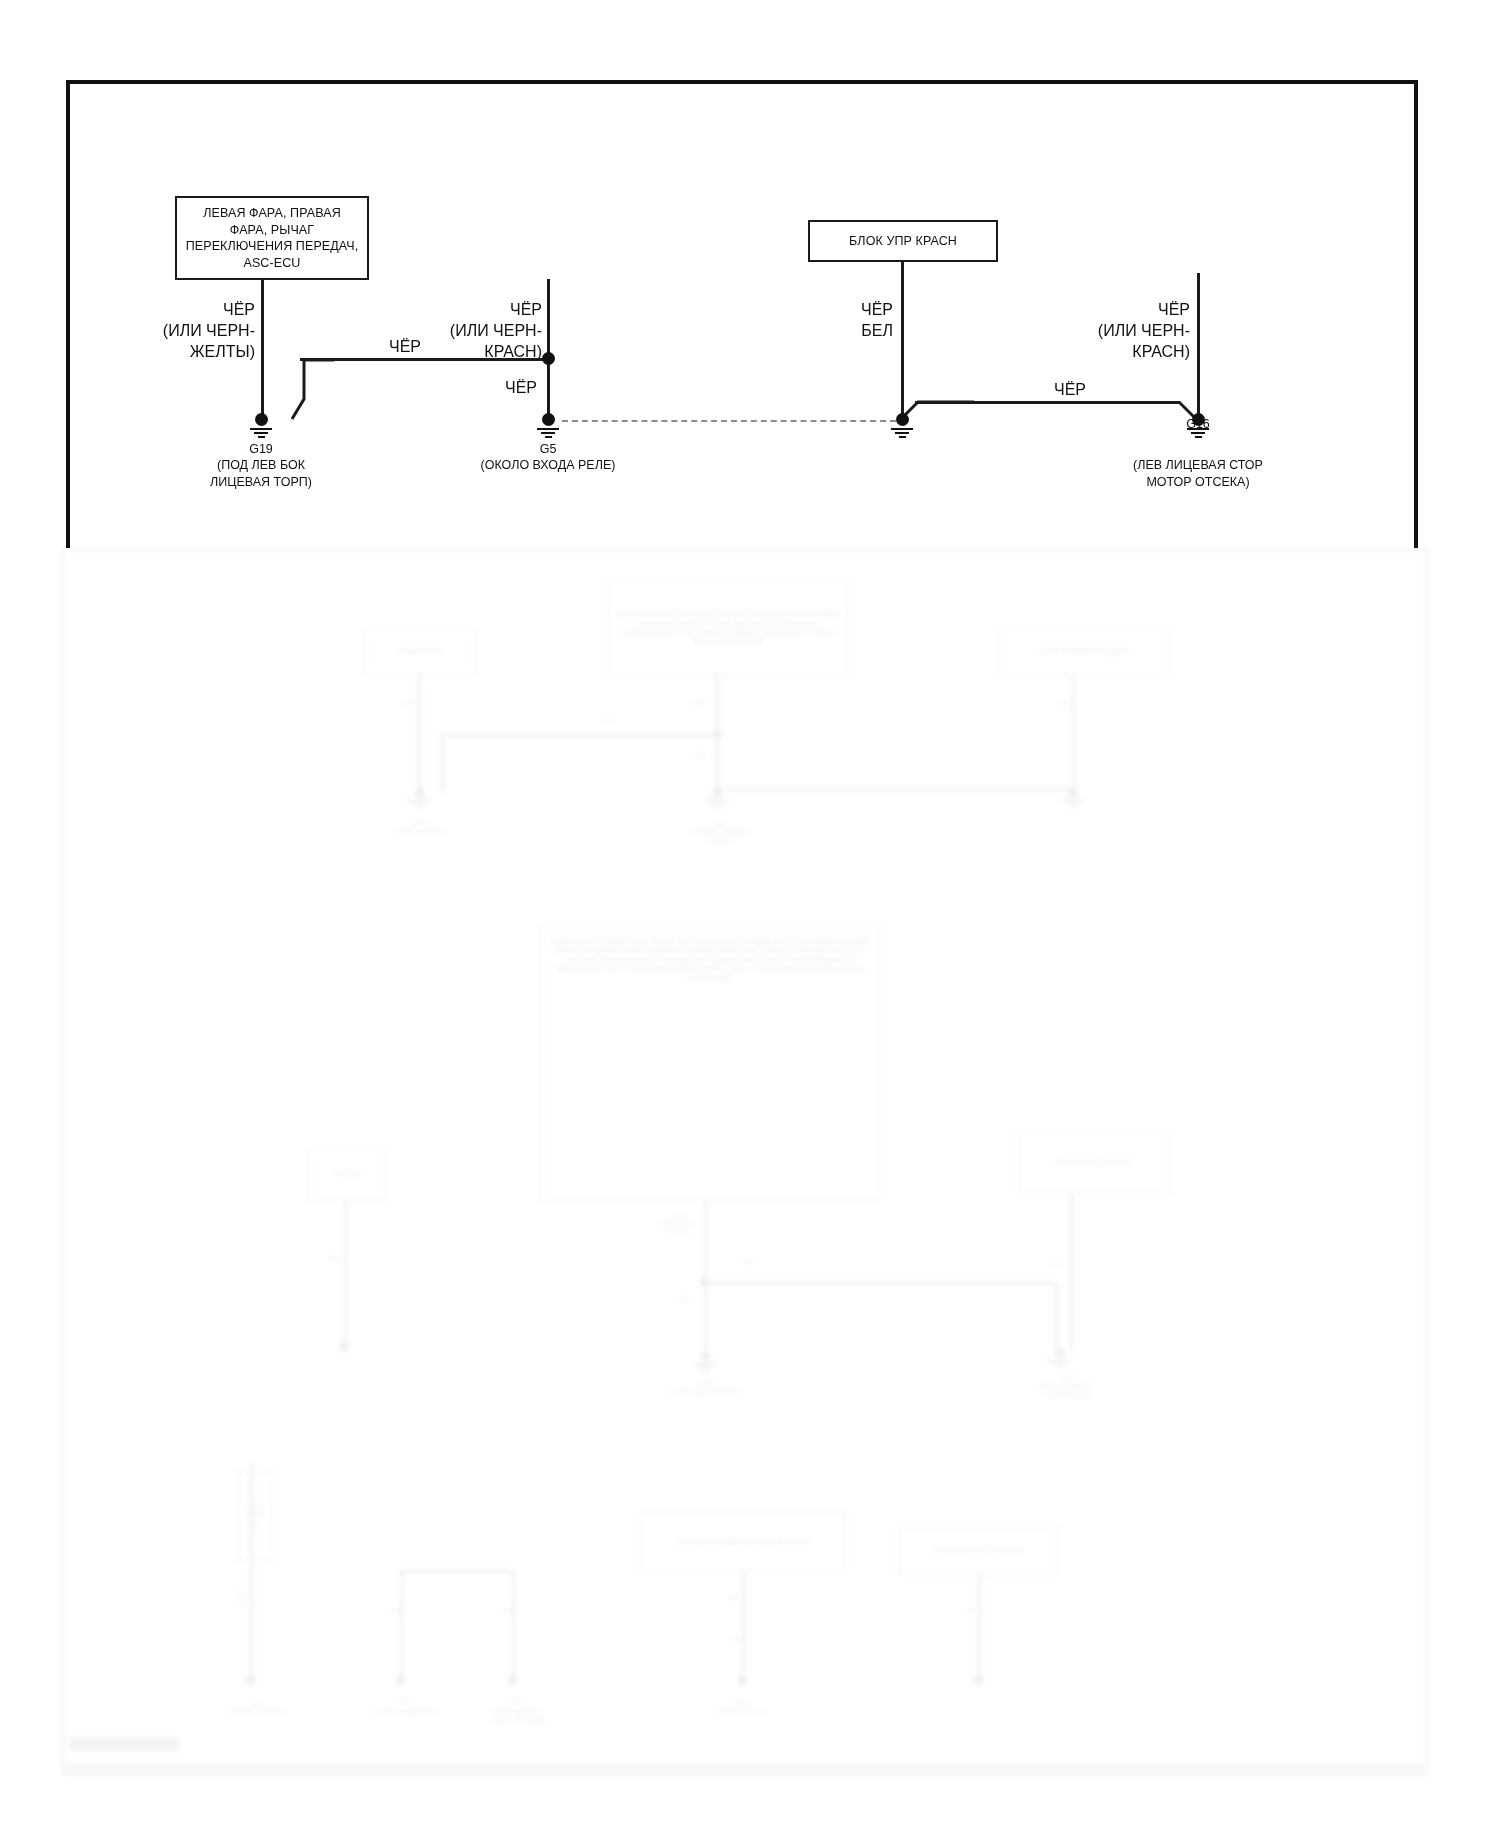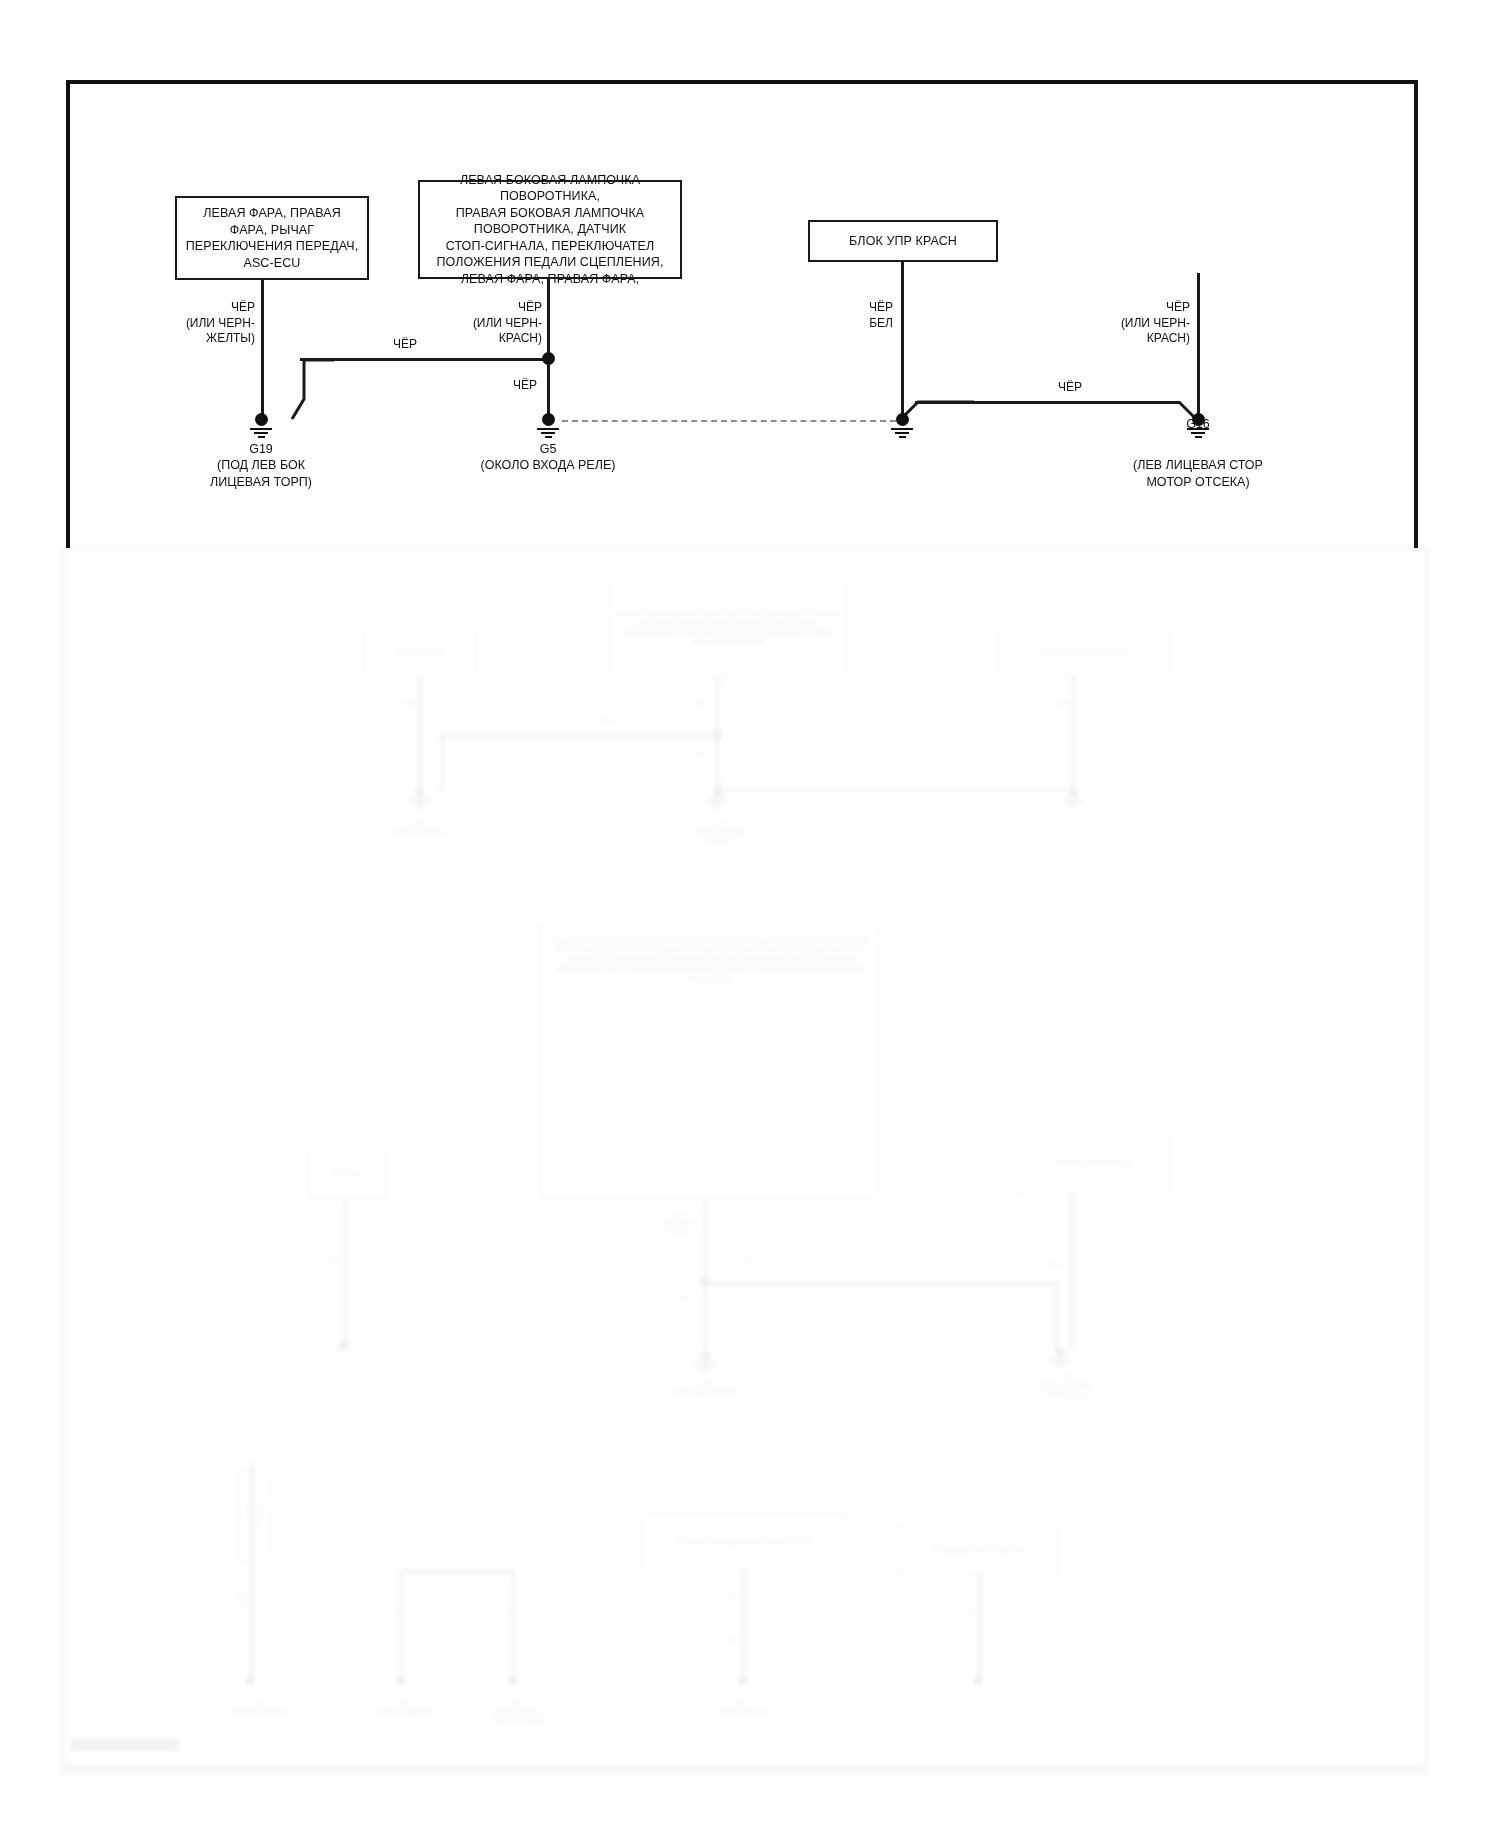--- a/index.html
+++ b/index.html
@@ -163,21 +163,21 @@
   }
   .wire-h {
     position: absolute;
     height: 3px;
     background: #1a1a1a;
   }
 
   .wire-label {
     position: absolute;
     color: #111111;
-    font-size: 12px;
+    font-size: 16px;
     line-height: 1.3;
     text-align: center;
     white-space: pre-line;
   }
 
   .jdot {
     position: absolute;
     width: 13px; height: 13px;
     border-radius: 50%;
     background: #111111;
@@ -349,26 +349,20 @@
 
     <div id="frame-top"></div>
     <div id="frame-left"></div>
     <div id="frame-right"></div>
 
     <div class="box" style="left:175px;top:196px;width:194px;height:84px;">ЛЕВАЯ ФАРА, ПРАВАЯ
 ФАРА, РЫЧАГ
 ПЕРЕКЛЮЧЕНИЯ ПЕРЕДАЧ,
 ASC-ECU</div>
 
-    <div class="box" style="left:418px;top:180px;width:264px;height:99px;">ЛЕВАЯ БОКОВАЯ ЛАМПОЧКА ПОВОРОТНИКА,
-ПРАВАЯ БОКОВАЯ ЛАМПОЧКА
-ПОВОРОТНИКА, ДАТЧИК
-СТОП-СИГНАЛА, ПЕРЕКЛЮЧАТЕЛ
-ПОЛОЖЕНИЯ ПЕДАЛИ СЦЕПЛЕНИЯ,
-ЛЕВАЯ ФАРА, ПРАВАЯ ФАРА,</div>
 
     <div class="box" style="left:808px;top:220px;width:190px;height:42px;">БЛОК УПР КРАСН</div>
 
 
     <div class="wire-v" style="left:261px;top:280px;height:139px;"></div>
 
     <svg width="80" height="70" viewBox="0 0 80 70" style="position:absolute;left:258px;top:357px;">
       <polyline points="34,62 46,42 46,3 76,3" fill="none" stroke="#1a1a1a" stroke-width="3"></polyline>
     </svg>
 

